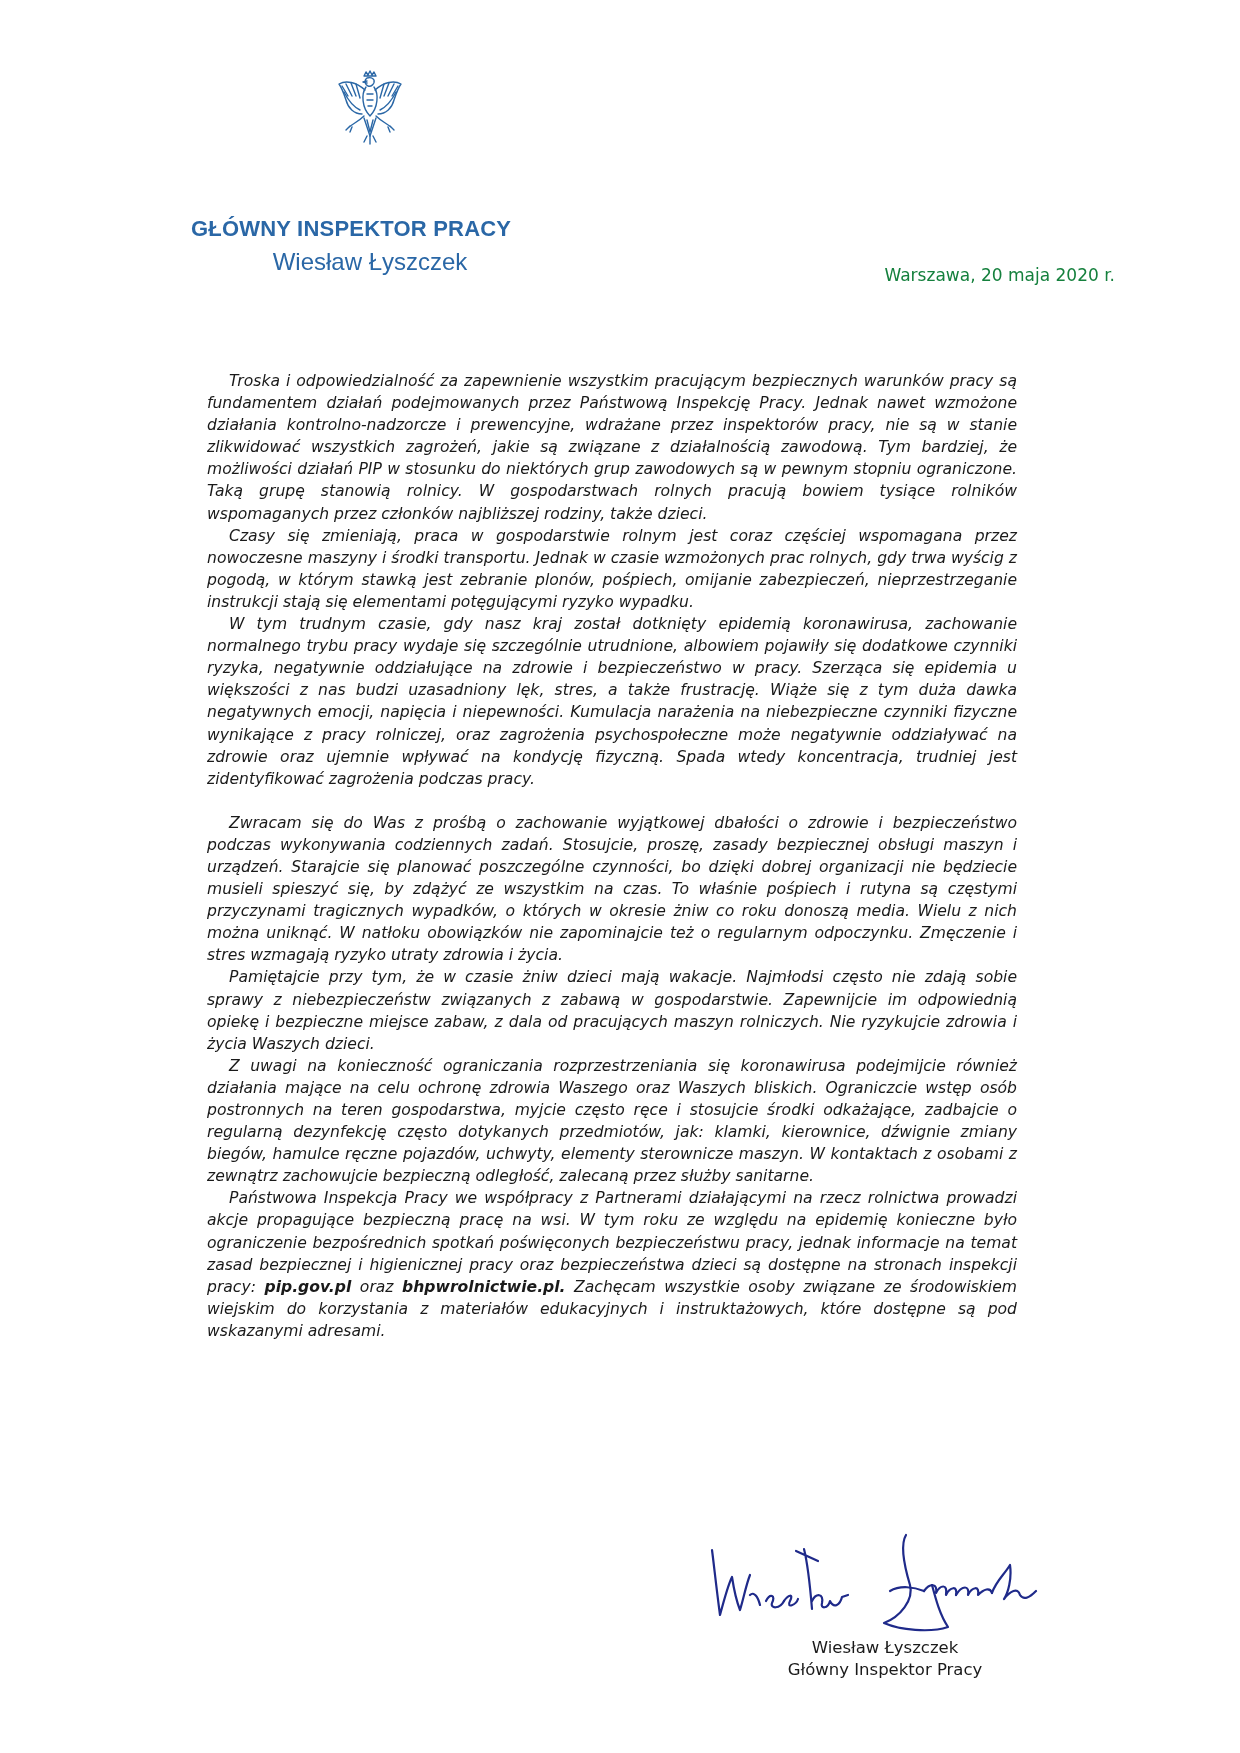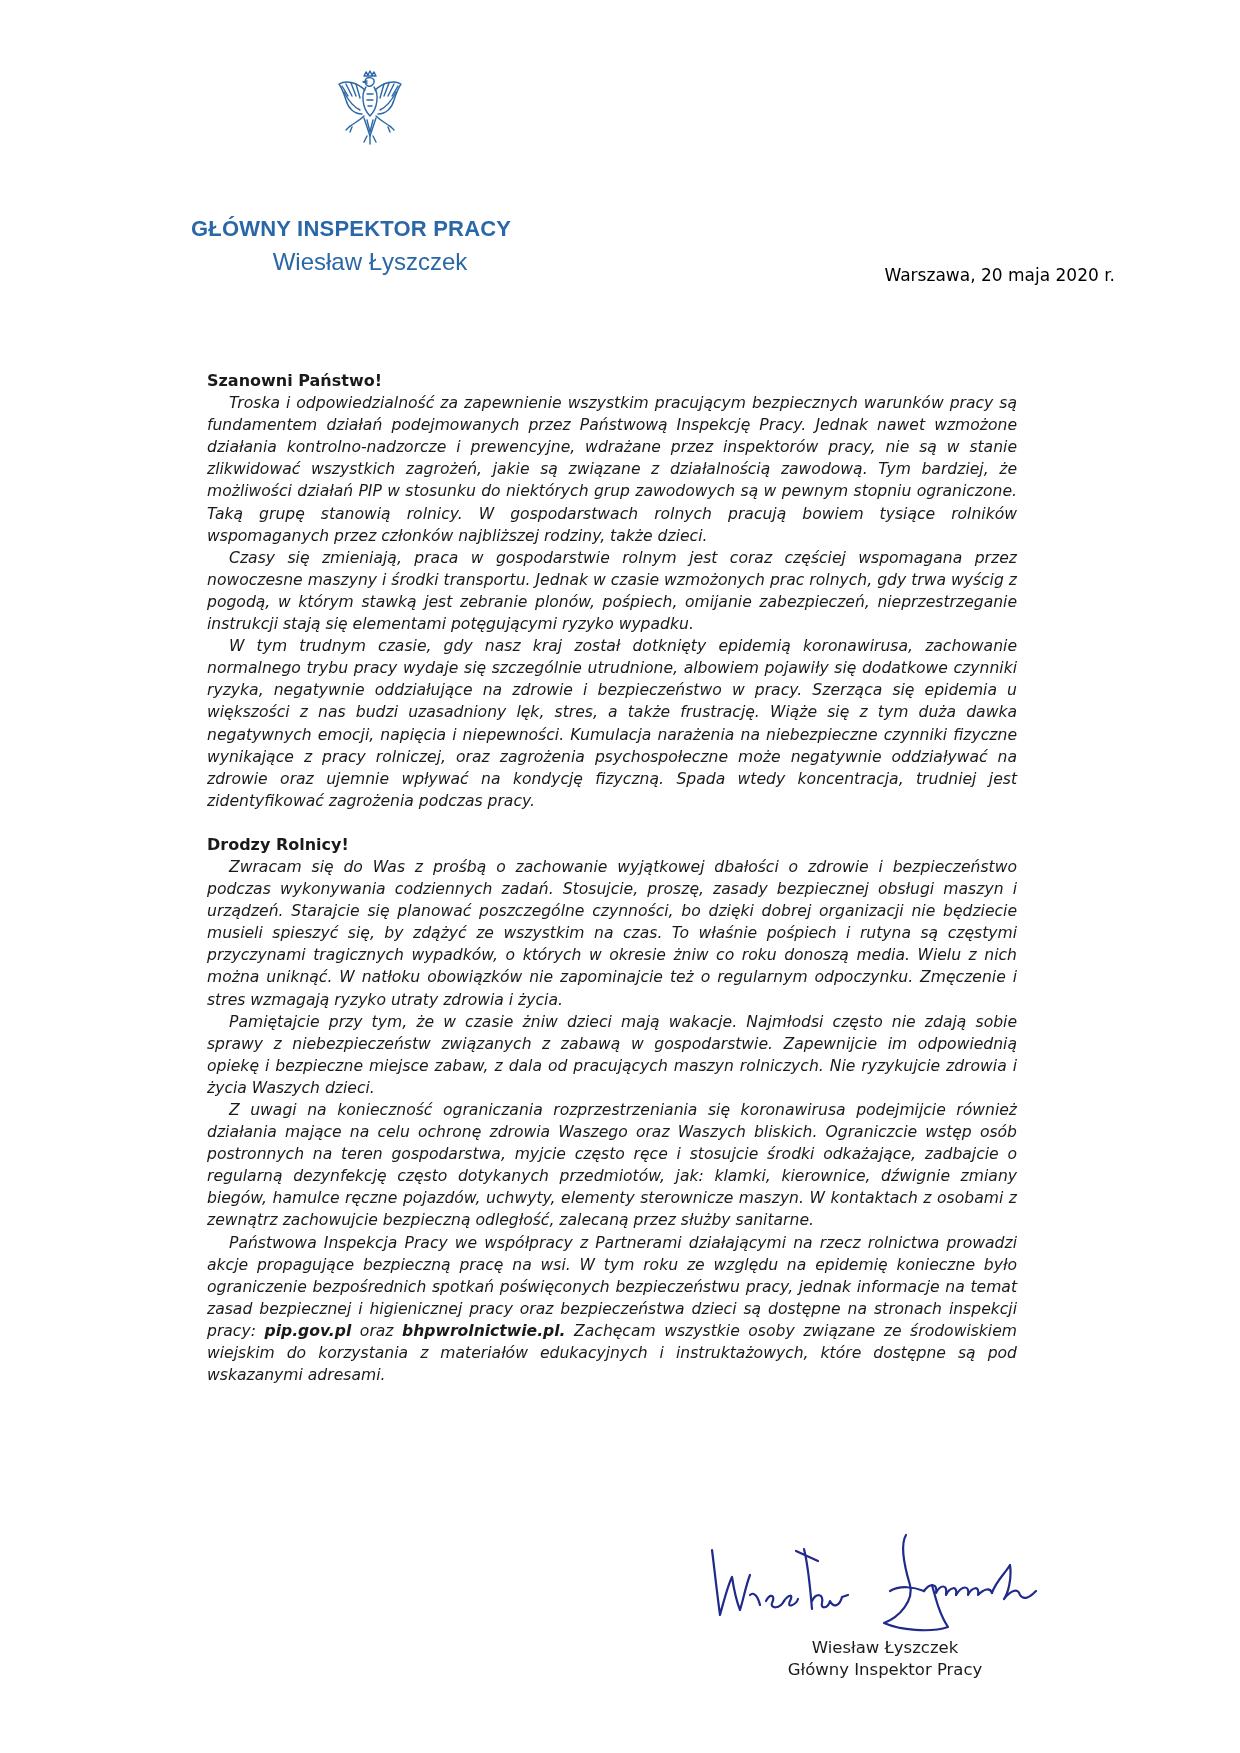--- a/index.html
+++ b/index.html
@@ -42,21 +42,21 @@
       font-size: 24px;
       color: #2a67a6;
       white-space: nowrap;
     }
     .date-line {
       position: absolute;
       right: 125px;
       top: 265px;
       font-family: "DejaVu Sans", sans-serif;
       font-size: 17px;
-      color: #000000;
+      color: #15803d;
     }
     .content {
       position: absolute;
       left: 207px;
       top: 370px;
       width: 810px;
       font-family: "DejaVu Sans", sans-serif;
       font-size: 15.6px;
       line-height: 22.1px;
       color: #1a1a1a;
@@ -126,27 +126,25 @@
     </g>
   </svg>
   <div class="org-title">GŁÓWNY INSPEKTOR PRACY</div>
   <div class="org-name">Wiesław Łyszczek</div>
 </div>
 
 <div class="date-line">Warszawa, 20 maja 2020 r.</div>
 
 <div class="content">
   <div class="section">
-    <p class="salutation">Szanowni Państwo!</p>
     <p class="para">Troska i odpowiedzialność za zapewnienie wszystkim pracującym bezpiecznych warunków pracy są fundamentem działań podejmowanych przez Państwową Inspekcję Pracy. Jednak nawet wzmożone działania kontrolno-nadzorcze i prewencyjne, wdrażane przez inspektorów pracy, nie są w stanie zlikwidować wszystkich zagrożeń, jakie są związane z działalnością zawodową. Tym bardziej, że możliwości działań PIP w stosunku do niektórych grup zawodowych są w pewnym stopniu ograniczone. Taką grupę stanowią rolnicy. W gospodarstwach rolnych pracują bowiem tysiące rolników wspomaganych przez członków najbliższej rodziny, także dzieci.</p>
     <p class="para">Czasy się zmieniają, praca w gospodarstwie rolnym jest coraz częściej wspomagana przez nowoczesne maszyny i środki transportu. Jednak w czasie wzmożonych prac rolnych, gdy trwa wyścig z pogodą, w którym stawką jest zebranie plonów, pośpiech, omijanie zabezpieczeń, nieprzestrzeganie instrukcji stają się elementami potęgującymi ryzyko wypadku.</p>
     <p class="para">W tym trudnym czasie, gdy nasz kraj został dotknięty epidemią koronawirusa, zachowanie normalnego trybu pracy wydaje się szczególnie utrudnione, albowiem pojawiły się dodatkowe czynniki ryzyka, negatywnie oddziałujące na zdrowie i bezpieczeństwo w pracy. Szerząca się epidemia u większości z nas budzi uzasadniony lęk, stres, a także frustrację. Wiąże się z tym duża dawka negatywnych emocji, napięcia i niepewności. Kumulacja narażenia na niebezpieczne czynniki fizyczne wynikające z pracy rolniczej, oraz zagrożenia psychospołeczne może negatywnie oddziaływać na zdrowie oraz ujemnie wpływać na kondycję fizyczną. Spada wtedy koncentracja, trudniej jest zidentyfikować zagrożenia podczas pracy.</p>
   </div>
   <div class="section">
-    <p class="salutation">Drodzy Rolnicy!</p>
     <p class="para">Zwracam się do Was z prośbą o zachowanie wyjątkowej dbałości o zdrowie i bezpieczeństwo podczas wykonywania codziennych zadań. Stosujcie, proszę, zasady bezpiecznej obsługi maszyn i urządzeń. Starajcie się planować poszczególne czynności, bo dzięki dobrej organizacji nie będziecie musieli spieszyć się, by zdążyć ze wszystkim na czas. To właśnie pośpiech i rutyna są częstymi przyczynami tragicznych wypadków, o których w okresie żniw co roku donoszą media. Wielu z nich można uniknąć. W natłoku obowiązków nie zapominajcie też o regularnym odpoczynku. Zmęczenie i stres wzmagają ryzyko utraty zdrowia i życia.</p>
     <p class="para">Pamiętajcie przy tym, że w czasie żniw dzieci mają wakacje. Najmłodsi często nie zdają sobie sprawy z niebezpieczeństw związanych z zabawą w gospodarstwie. Zapewnijcie im odpowiednią opiekę i bezpieczne miejsce zabaw, z dala od pracujących maszyn rolniczych. Nie ryzykujcie zdrowia i życia Waszych dzieci.</p>
     <p class="para">Z uwagi na konieczność ograniczania rozprzestrzeniania się koronawirusa podejmijcie również działania mające na celu ochronę zdrowia Waszego oraz Waszych bliskich. Ograniczcie wstęp osób postronnych na teren gospodarstwa, myjcie często ręce i stosujcie środki odkażające, zadbajcie o regularną dezynfekcję często dotykanych przedmiotów, jak: klamki, kierownice, dźwignie zmiany biegów, hamulce ręczne pojazdów, uchwyty, elementy sterownicze maszyn. W kontaktach z osobami z zewnątrz zachowujcie bezpieczną odległość, zalecaną przez służby sanitarne.</p>
     <p class="para"><span>Państwowa Inspekcja Pracy we współpracy z Partnerami działającymi na rzecz rolnictwa prowadzi akcje propagujące bezpieczną pracę na wsi. W tym roku ze względu na epidemię konieczne było ograniczenie bezpośrednich spotkań poświęconych bezpieczeństwu pracy, jednak informacje na temat zasad bezpiecznej i higienicznej pracy oraz bezpieczeństwa dzieci są dostępne na stronach inspekcji pracy: </span><b>pip.gov.pl</b><span> oraz </span><b>bhpwrolnictwie.pl.</b><span> Zachęcam wszystkie osoby związane ze środowiskiem wiejskim do korzystania z materiałów edukacyjnych i instruktażowych, które dostępne są pod wskazanymi adresami.</span></p>
   </div>
 </div>
 
 <div class="signature-block">
   <svg viewBox="0 0 380 140" xmlns="http://www.w3.org/2000/svg">
     <g fill="none" stroke="#1f2a8a" stroke-width="2.2" stroke-linecap="round" stroke-linejoin="round">

